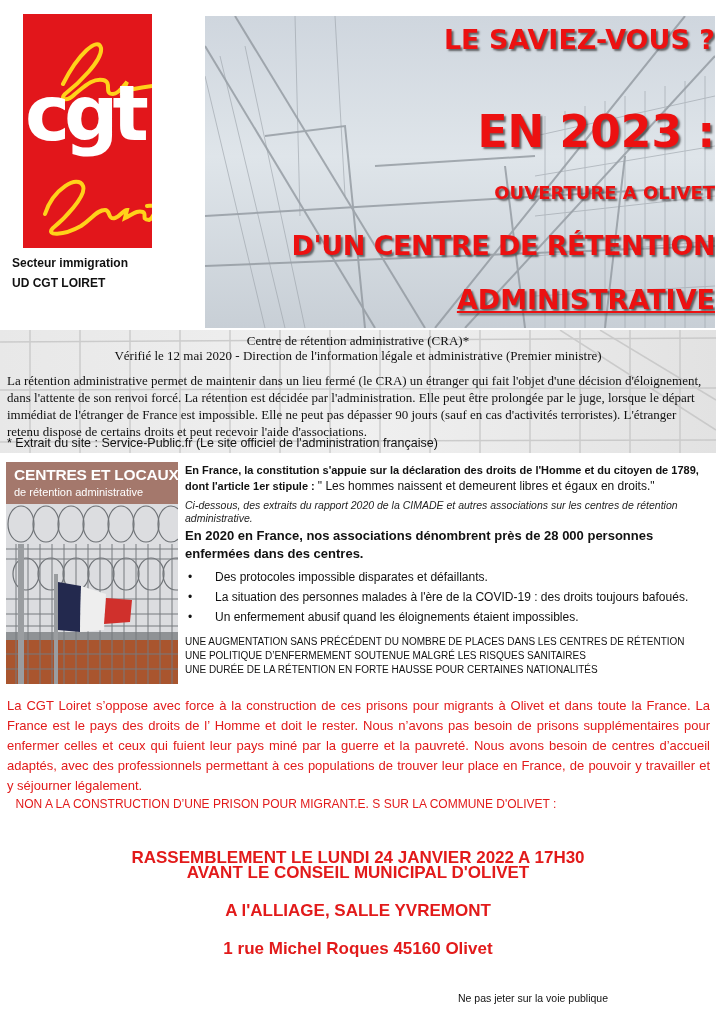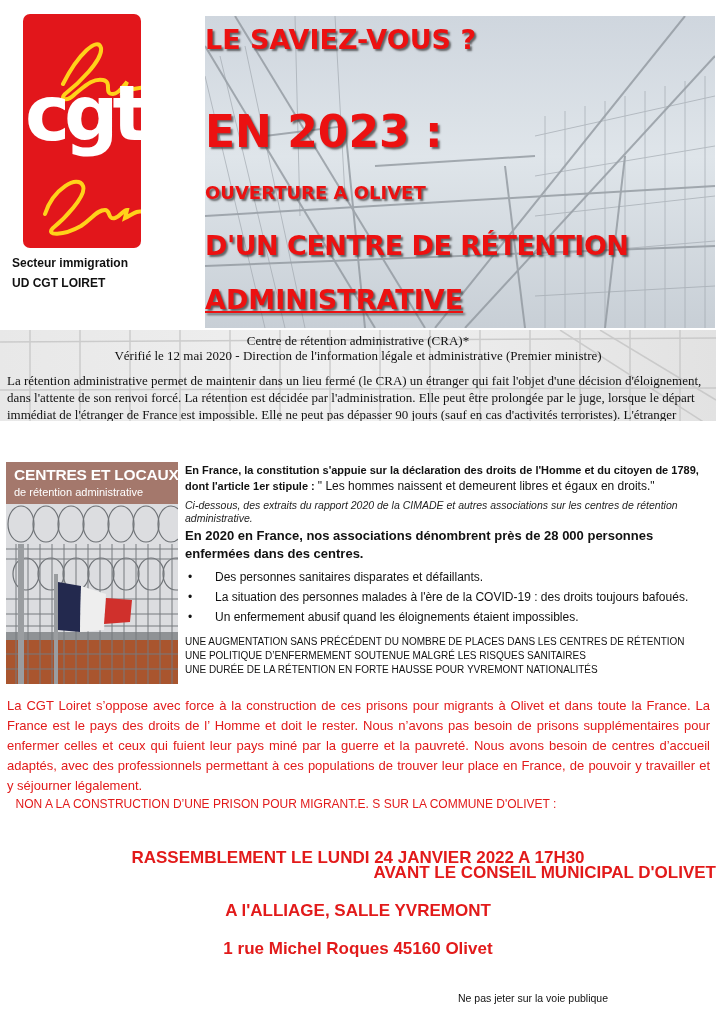--- a/index.html
+++ b/index.html
@@ -2,53 +2,53 @@
 <html><head>
 <meta charset="utf-8">
 <style>
   html, body { margin: 0; padding: 0; }
   body {
     width: 716px; height: 1023px; background: #ffffff; position: relative; overflow: hidden;
     font-family: "Liberation Sans", sans-serif; color: #111;
   }
   
   .logo {
-    position: absolute; left: 23px; top: 14px; width: 118px; height: 234px;
-    background: #e2161b; overflow: hidden; border-radius: 7px;
+    position: absolute; left: 23px; top: 14px; width: 129px; height: 234px;
+    background: #e2161b; overflow: hidden;
   }
   .logo svg { position: absolute; left: 0; top: 0; }
   .logo .cgt {
     position: absolute; left: 2px; top: 60px; width: 145px;
     font-family: "DejaVu Sans", sans-serif; font-weight: bold; color: #fff;
     font-size: 76px; letter-spacing: -6px; line-height: 80px;
   }
   .sect {
     position: absolute; left: 12px; top: 253px; font-size: 12px; font-weight: bold; line-height: 20px; color: #111;
   }
   .hero {
     position: absolute; left: 205px; top: 16px; width: 510px; height: 312px;
     background: linear-gradient(180deg, #cfd6de 0%, #dfe5ea 45%, #c8cfd6 100%);
     overflow: hidden;
   }
   .hero svg.fence { position: absolute; left: 0; top: 0; }
   .hero .title {
-    position: absolute; left: 0; width: 510px; text-align: left; color: #ec1111;
+    position: absolute; left: 0; width: 510px; text-align: right; color: #ec1111;
     font-family: "DejaVu Sans", sans-serif; font-weight: bold;
     text-shadow: 2px 2px 2px rgba(60,60,60,0.75);
     white-space: nowrap;
   }
   .t1 { top: 8px; font-size: 27px; }
   .t2 { top: 90px; font-size: 44px; }
   .t3 { top: 166px; font-size: 18px; }
   .t4 { top: 214px; font-size: 27px; letter-spacing: -0.5px; }
   .t5 { top: 268px; font-size: 27px; text-decoration: underline; }
 
   
   .cra {
-    position: absolute; left: 0; top: 330px; width: 716px; height: 91px;
+    position: absolute; left: 0; top: 330px; width: 716px; height: 123px;
     background: linear-gradient(90deg, #e8e8e8 0%, #f0f0f0 50%, #e2e2e2 100%);
     overflow: hidden;
   }
   .cra svg { position: absolute; left: 0; top: 0; }
   .cra .inner { position: absolute; left: 0; top: 0; width: 716px; font-family: "Liberation Serif", serif; color: #111; }
   .cra .c1 { position: absolute; top: 3px; width: 716px; text-align: center; font-size: 13px; }
   .cra .c2 { position: absolute; top: 18px; width: 716px; text-align: center; font-size: 13px; }
   .cra .para { position: absolute; left: 7px; top: 42px; width: 705px; font-size: 13px; line-height: 17px; }
   .cra .src { position: absolute; left: 7px; top: 106px; font-family: "Liberation Sans", sans-serif; font-size: 12.5px; }
 
@@ -76,21 +76,21 @@
 
   
   .red { color: #e21a1a; }
   .declar {
     position: absolute; left: 7px; top: 696px; width: 703px; font-size: 13px; line-height: 20px;
     text-align: justify;
   }
   .non { position: absolute; left: 0; top: 797px; width: 572px; text-align: center; font-size: 12px; }
   .rally { position: absolute; left: 0; width: 716px; text-align: center; font-weight: bold; font-size: 17px; }
   .r1 { top: 824px; margin-top: 24px; }
-  .r2 { top: 863px; text-align: right; }
+  .r2 { top: 863px; }
   .r3 { top: 901px; }
   .r4 { top: 939px; }
   .footer { position: absolute; left: 458px; top: 992px; font-size: 10.5px; color: #111; }
 </style>
 </head>
 <body>
 
 <div class="logo">
   <svg width="145" height="234" viewBox="0 0 145 234">
 
@@ -238,28 +238,28 @@
   </svg>
 </div>
 
 <div class="mid">
   <div class="m1">
     <span>En France, la constitution s'appuie sur la déclaration des droits de l'Homme et du citoyen de 1789, dont l'article 1er stipule  : </span><span class="quote">" Les hommes naissent et demeurent libres et égaux en droits."</span>
   </div>
   <div class="m2">Ci-dessous, des extraits du rapport 2020 de la CIMADE et autres associations sur les centres de rétention administrative.</div>
   <div class="m3">En 2020 en France, nos associations dénombrent près de 28 000 personnes enfermées dans des centres.</div>
   <ul class="bullets">
-    <li><span class="dot">•</span><span>Des personnes sanitaires disparates et défaillants.</span></li>
+    <li><span class="dot">•</span><span>Des protocoles impossible disparates et défaillants.</span></li>
     <li><span class="dot">•</span><span>La situation des personnes malades à l'ère de la COVID-19 : des droits toujours bafoués.</span></li>
     <li><span class="dot">•</span><span>Un enfermement abusif quand les éloignements étaient impossibles.</span></li>
   </ul>
   <div class="caps">
     <div>UNE AUGMENTATION SANS PRÉCÉDENT DU NOMBRE DE PLACES DANS LES CENTRES DE RÉTENTION</div>
     <div>UNE POLITIQUE D’ENFERMEMENT SOUTENUE MALGRÉ LES RISQUES SANITAIRES</div>
-    <div>UNE DURÉE DE LA RÉTENTION EN FORTE HAUSSE POUR YVREMONT NATIONALITÉS</div>
+    <div>UNE DURÉE DE LA RÉTENTION EN FORTE HAUSSE POUR CERTAINES NATIONALITÉS</div>
   </div>
 </div>
 
 <div class="declar red">La CGT Loiret s’oppose avec force à la construction de  ces prisons pour migrants    à Olivet et dans toute la France. La France est le pays des droits  de l’ Homme et doit le rester. Nous n’avons pas besoin de  prisons supplémentaires pour enfermer celles et ceux qui fuient leur  pays  miné par la guerre et la pauvreté. Nous avons besoin de  centres d’accueil adaptés, avec des professionnels  permettant à ces populations  de trouver leur place en France, de pouvoir y travailler  et y séjourner  légalement.</div>
 <div class="non red">NON A LA CONSTRUCTION D’UNE PRISON POUR   MIGRANT.E. S   SUR LA COMMUNE D'OLIVET :</div>
 
 <div class="rally red r1">RASSEMBLEMENT LE LUNDI 24 JANVIER 2022 A 17H30</div>
 <div class="rally red r2">AVANT LE CONSEIL MUNICIPAL D'OLIVET</div>
 <div class="rally red r3">A l'ALLIAGE, SALLE YVREMONT</div>
 <div class="rally red r4">1 rue Michel Roques 45160 Olivet</div>

